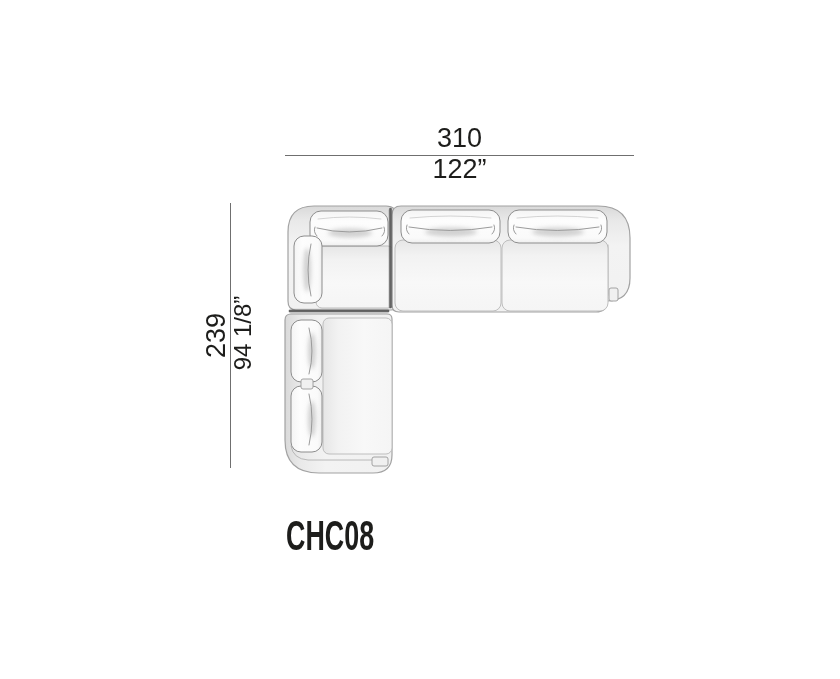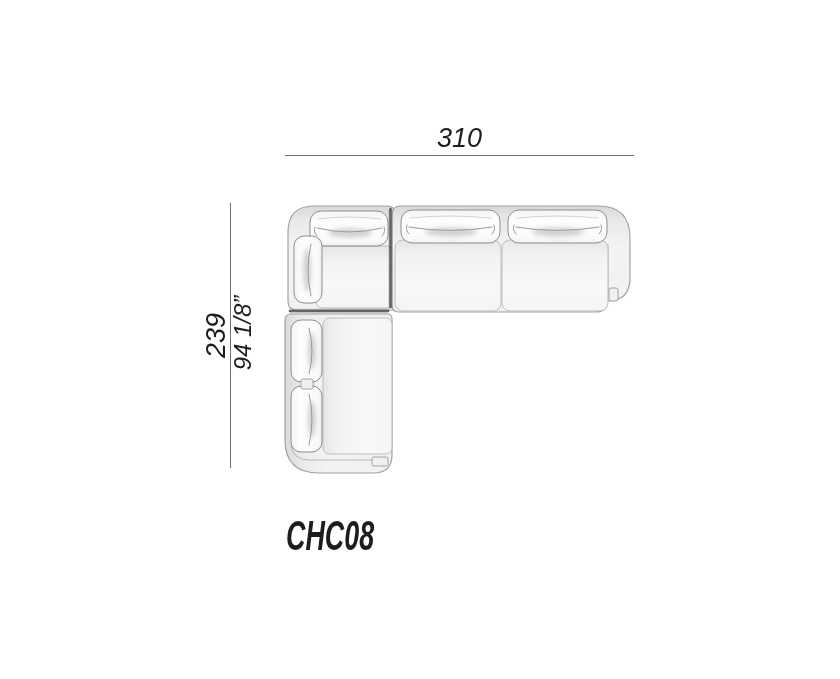--- a/index.html
+++ b/index.html
@@ -10,21 +10,21 @@
     --gap-shadow:#4f4f4f;
   }
   html,body{margin:0;padding:0;}
   body{
     width:840px;height:679px;
     background:var(--background);
     font-family:"Liberation Sans","DejaVu Sans",sans-serif;
     color:var(--text);
     overflow:hidden;
   }
-  .canvas{position:relative;width:840px;height:651px;font-style:italic;}
+  .canvas{position:relative;width:840px;height:651px;}
 
   .dim-label{
     position:absolute;
     color:var(--text);
     font-size:27px;
     line-height:1;
     white-space:nowrap;
   }
   .dim-width-metric{left:285px;top:125px;width:349px;text-align:center;}
   .dim-width-imperial{left:285px;top:156px;width:349px;text-align:center;}
@@ -65,20 +65,21 @@
   .shade{fill:#a8a8a8;opacity:.5;filter:url(#soft);}
   .foot{fill:#f0f0f0;stroke:#9a9a9a;stroke-width:0.9;}
 </style>
 </head>
 <body>
 
 <div class="canvas">
 
   <div class="dim-label dim-width-metric">310</div>
   <div class="dim-line-h"></div>
+  <div class="dim-label dim-width-imperial">122”</div>
 
   <div class="dim-label dim-depth-metric">239</div>
   <div class="dim-line-v"></div>
   <div class="dim-label dim-depth-imperial">94 1/8”</div>
 
   <div class="product-code">CHC08</div>
 
   <svg class="sofa-svg" viewBox="280 198 356 282" xmlns="http://www.w3.org/2000/svg">
     <defs>
       <linearGradient id="gV" x1="0" y1="0" x2="0" y2="1">

